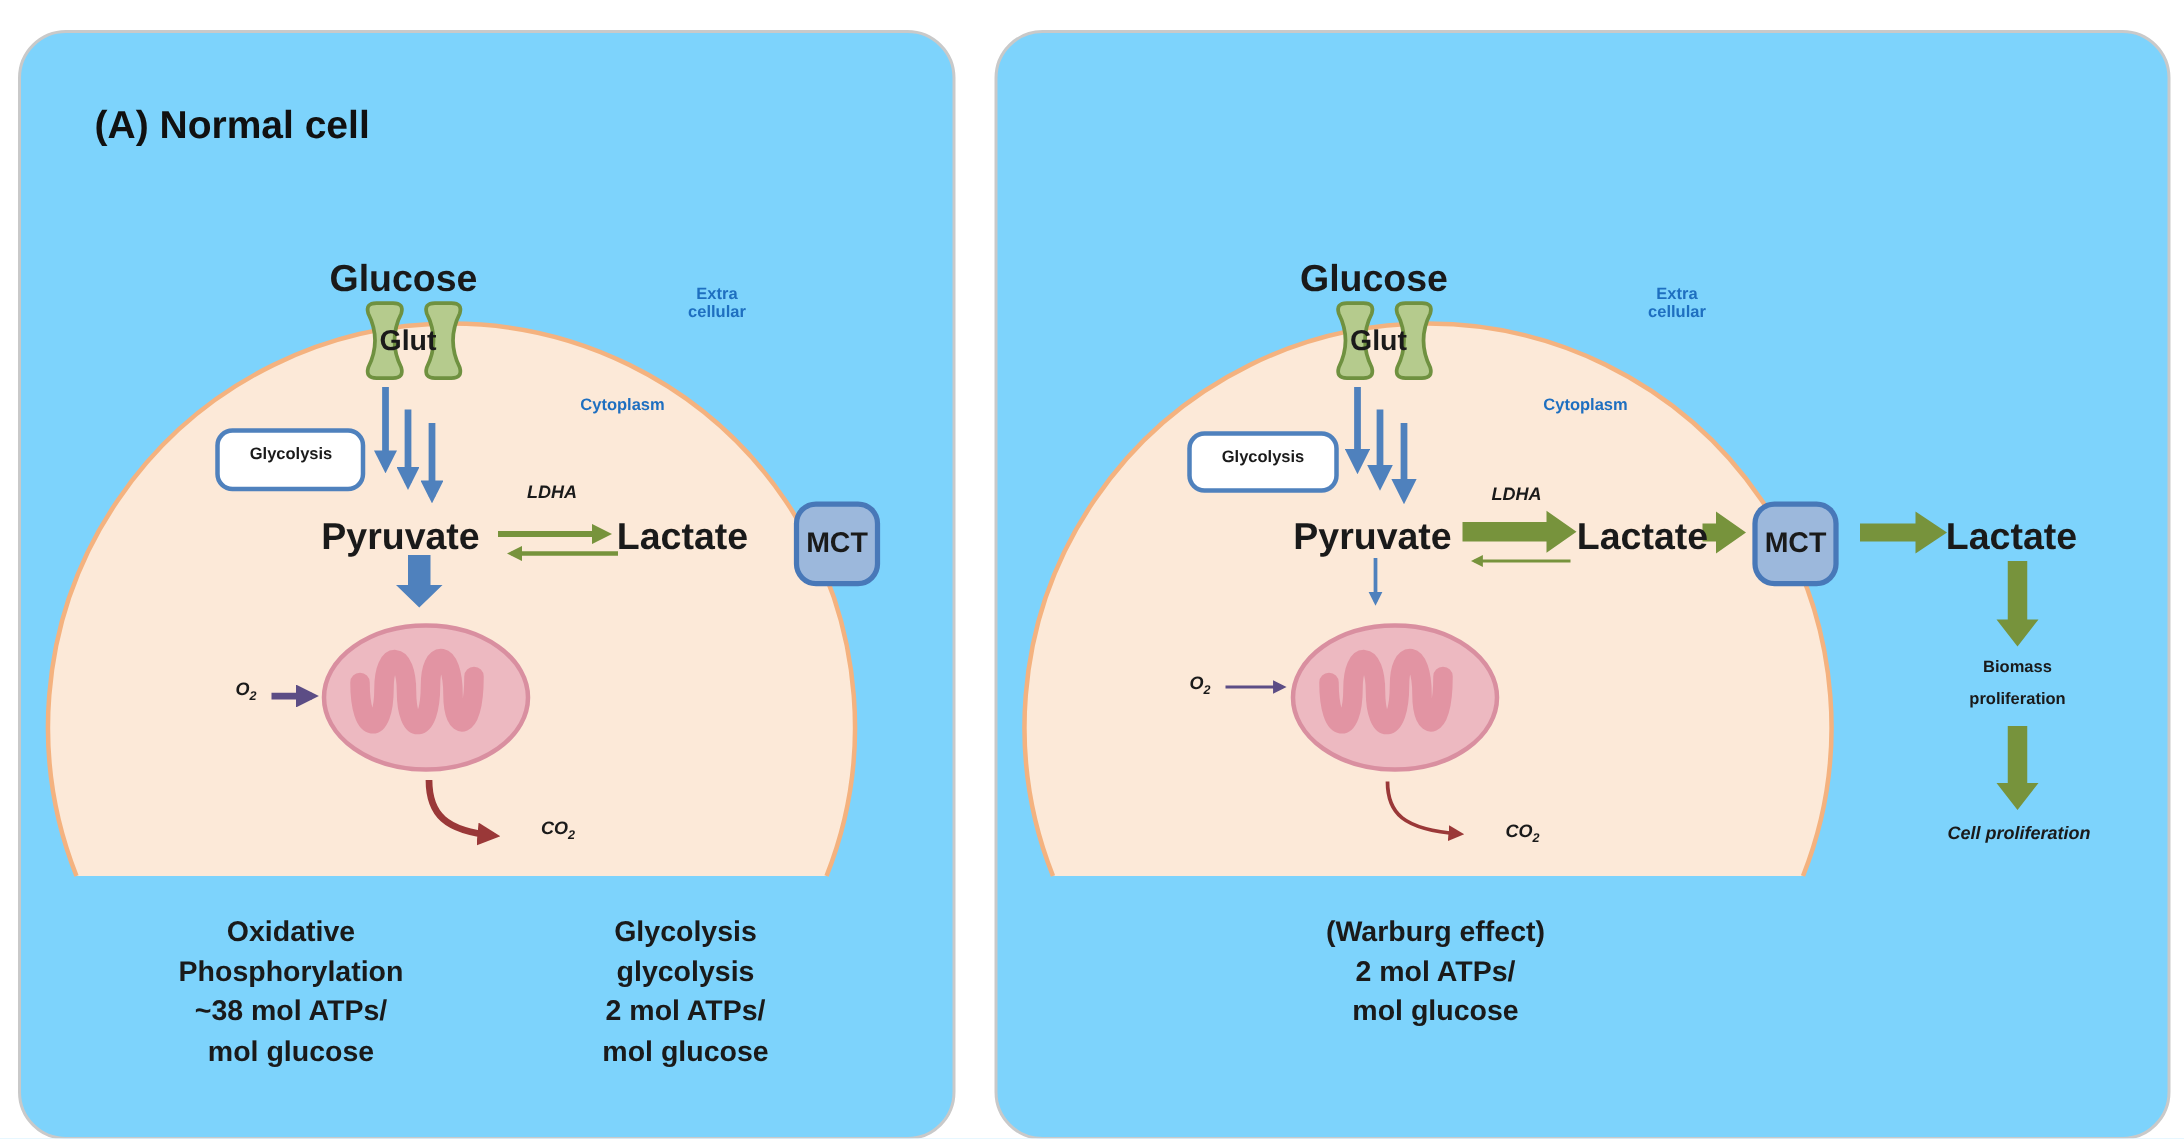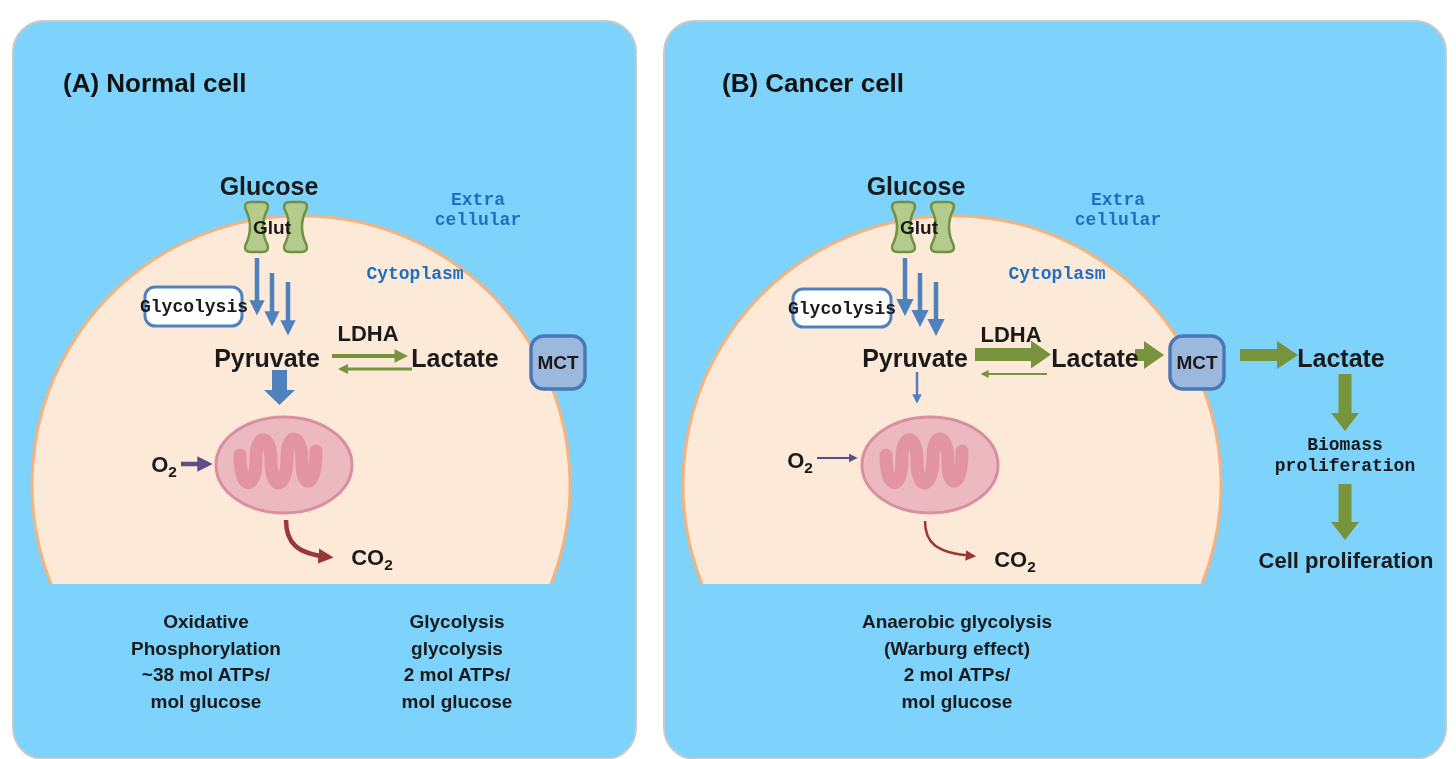--- a/index.html
+++ b/index.html
@@ -7,22 +7,22 @@
          font-family:"Liberation Sans",sans-serif;font-weight:700;}
   .panel{position:absolute;top:8px;height:736px;background:#7dd3fc;
          border:2px solid #c9c9c9;border-radius:32px;overflow:hidden;margin-top:12px;}
   #panel-a{left:12px;width:621px;}
   #panel-b{left:663px;width:780px;}
   .layer{position:absolute;left:0;top:0;}
   .lbl{position:absolute;transform:translateX(-50%);text-align:center;
        color:#1a1a1a;white-space:nowrap;line-height:1.12;}
   .title{position:absolute;font-size:26px;color:#111;white-space:nowrap;}
   .blue{color:#1e6fc0;}
-  .fs17{font-size:18px;font-family:Liberation Mono, monospace;}
-  .fs18{font-size:22px;}
+  .fs17{font-size:11px;}
+  .fs18{font-size:12px;font-style:italic;}
   .fs19{font-size:19px;}
   .fs20{font-size:25px;}
   .cap{font-size:19px;line-height:26.5px;}
   sub{font-size:70%;}
 </style>
 </head>
 <body>
 
 <div id="stage">
 
@@ -86,21 +86,21 @@
       <div>cellular</div>
     </div>
     <div class="lbl fs17 blue" style="left:401px;top:242px;">Cytoplasm</div>
     <div class="lbl fs17" style="left:180px;top:275px;">Glycolysis</div>
     <div class="lbl fs20" style="left:253px;top:322px;">Pyruvate</div>
     <div class="lbl fs18" style="left:354px;top:300px;">LDHA</div>
     <div class="lbl fs20" style="left:441px;top:322px;">Lactate</div>
     <div class="lbl fs19" style="left:544px;top:330px;">MCT</div>
     <div class="lbl fs18" style="left:150px;top:431px;"><span>O</span><sub>2</sub></div>
     <div class="lbl fs18" style="left:358px;top:524px;"><span>CO</span><sub>2</sub></div>
-    <div class="lbl cap" style="left:192px;top:587px;">
+    <div class="lbl cap" style="left:180px;top:587px;">
       <div>Oxidative</div>
       <div>Phosphorylation</div>
       <div>~38 mol ATPs/</div>
       <div>mol glucose</div>
     </div>
     <div class="lbl cap" style="left:443px;top:587px;">
       <div>Glycolysis</div>
       <div>glycolysis</div>
       <div>2 mol ATPs/</div>
       <div>mol glucose</div>
@@ -159,21 +159,20 @@
       </g>
 
       <line x1="152" y1="436" x2="190" y2="436" stroke="#5c4d85" stroke-width="2" marker-end="url(#bp)"></line>
 
       <path d="M 260 499 C 260 520 270 531 308 534" fill="none" stroke="#9a3838" stroke-width="2.5" marker-end="url(#br)"></path>
 
       <polygon fill="#77933c" points="673.5,352 686.5,352 686.5,391 694,391 680,409 666,391 673.5,391"></polygon>
       <polygon fill="#77933c" points="673.5,462 686.5,462 686.5,500 694,500 680,518 666,500 673.5,500"></polygon>
     </svg>
 
-    <div class="title" style="left:57px;top:46px;">(B) Cancer cell</div>
     <div class="lbl fs20" style="left:251px;top:150px;">Glucose</div>
     <div class="lbl fs19" style="left:254px;top:195px;">Glut</div>
     <div class="lbl fs17 blue" style="left:453px;top:168px;">
       <div>Extra</div>
       <div>cellular</div>
     </div>
     <div class="lbl fs17 blue" style="left:392px;top:242px;">Cytoplasm</div>
     <div class="lbl fs17" style="left:177px;top:277px;">Glycolysis</div>
     <div class="lbl fs20" style="left:250px;top:322px;">Pyruvate</div>
     <div class="lbl fs18" style="left:346px;top:301px;">LDHA</div>
@@ -181,20 +180,19 @@
     <div class="lbl fs19" style="left:532px;top:330px;">MCT</div>
     <div class="lbl fs18" style="left:135px;top:427px;"><span>O</span><sub>2</sub></div>
     <div class="lbl fs18" style="left:350px;top:526px;"><span>CO</span><sub>2</sub></div>
     <div class="lbl fs20" style="left:676px;top:322px;">Lactate</div>
     <div class="lbl fs17" style="left:680px;top:413px;line-height:21px;">
       <div>Biomass</div>
       <div>proliferation</div>
     </div>
     <div class="lbl fs18" style="left:681px;top:527px;text-align:center;">Cell proliferation</div>
     <div class="lbl cap" style="left:292px;top:587px;">
-      <div>Anaerobic glycolysis</div>
       <div>(Warburg effect)</div>
       <div>2 mol ATPs/</div>
       <div>mol glucose</div>
     </div>
   </div>
 
 </div>
 
 </body></html>

